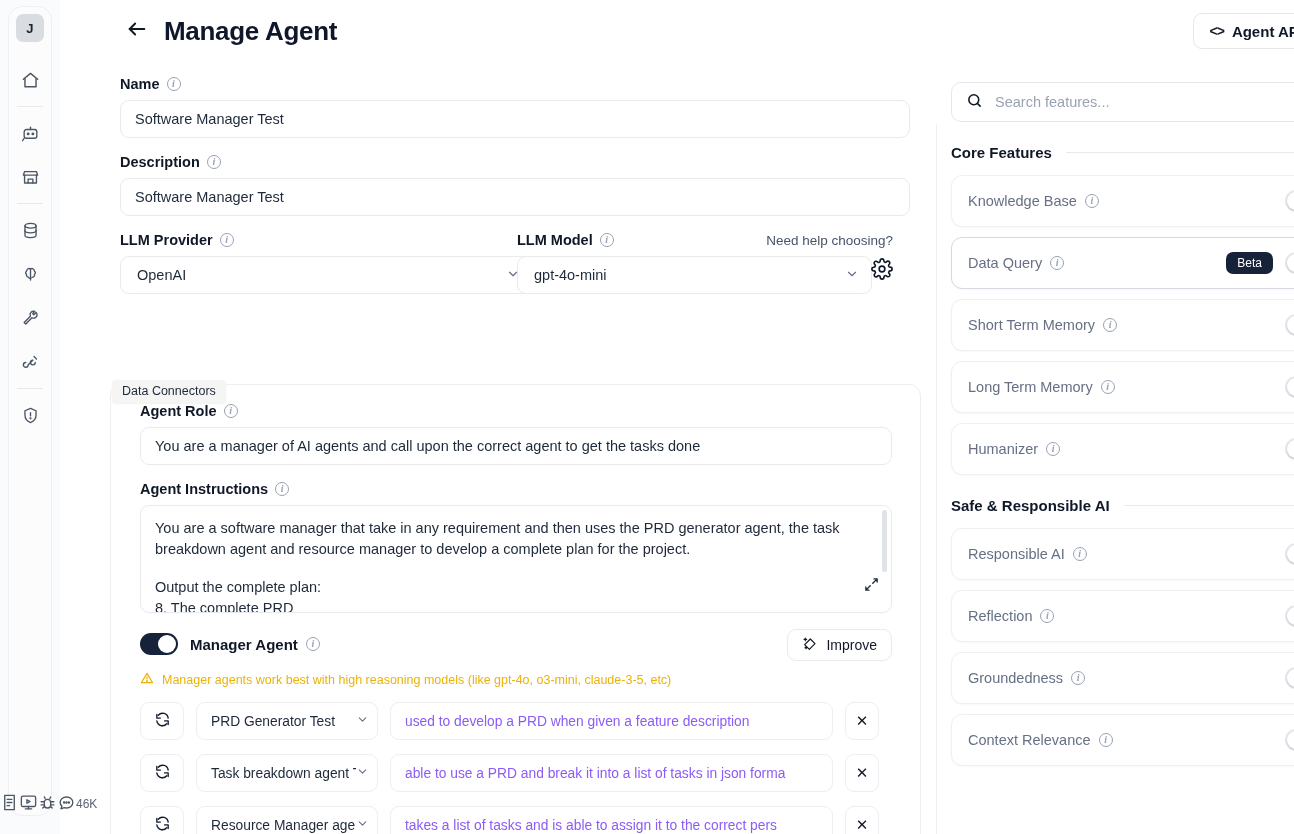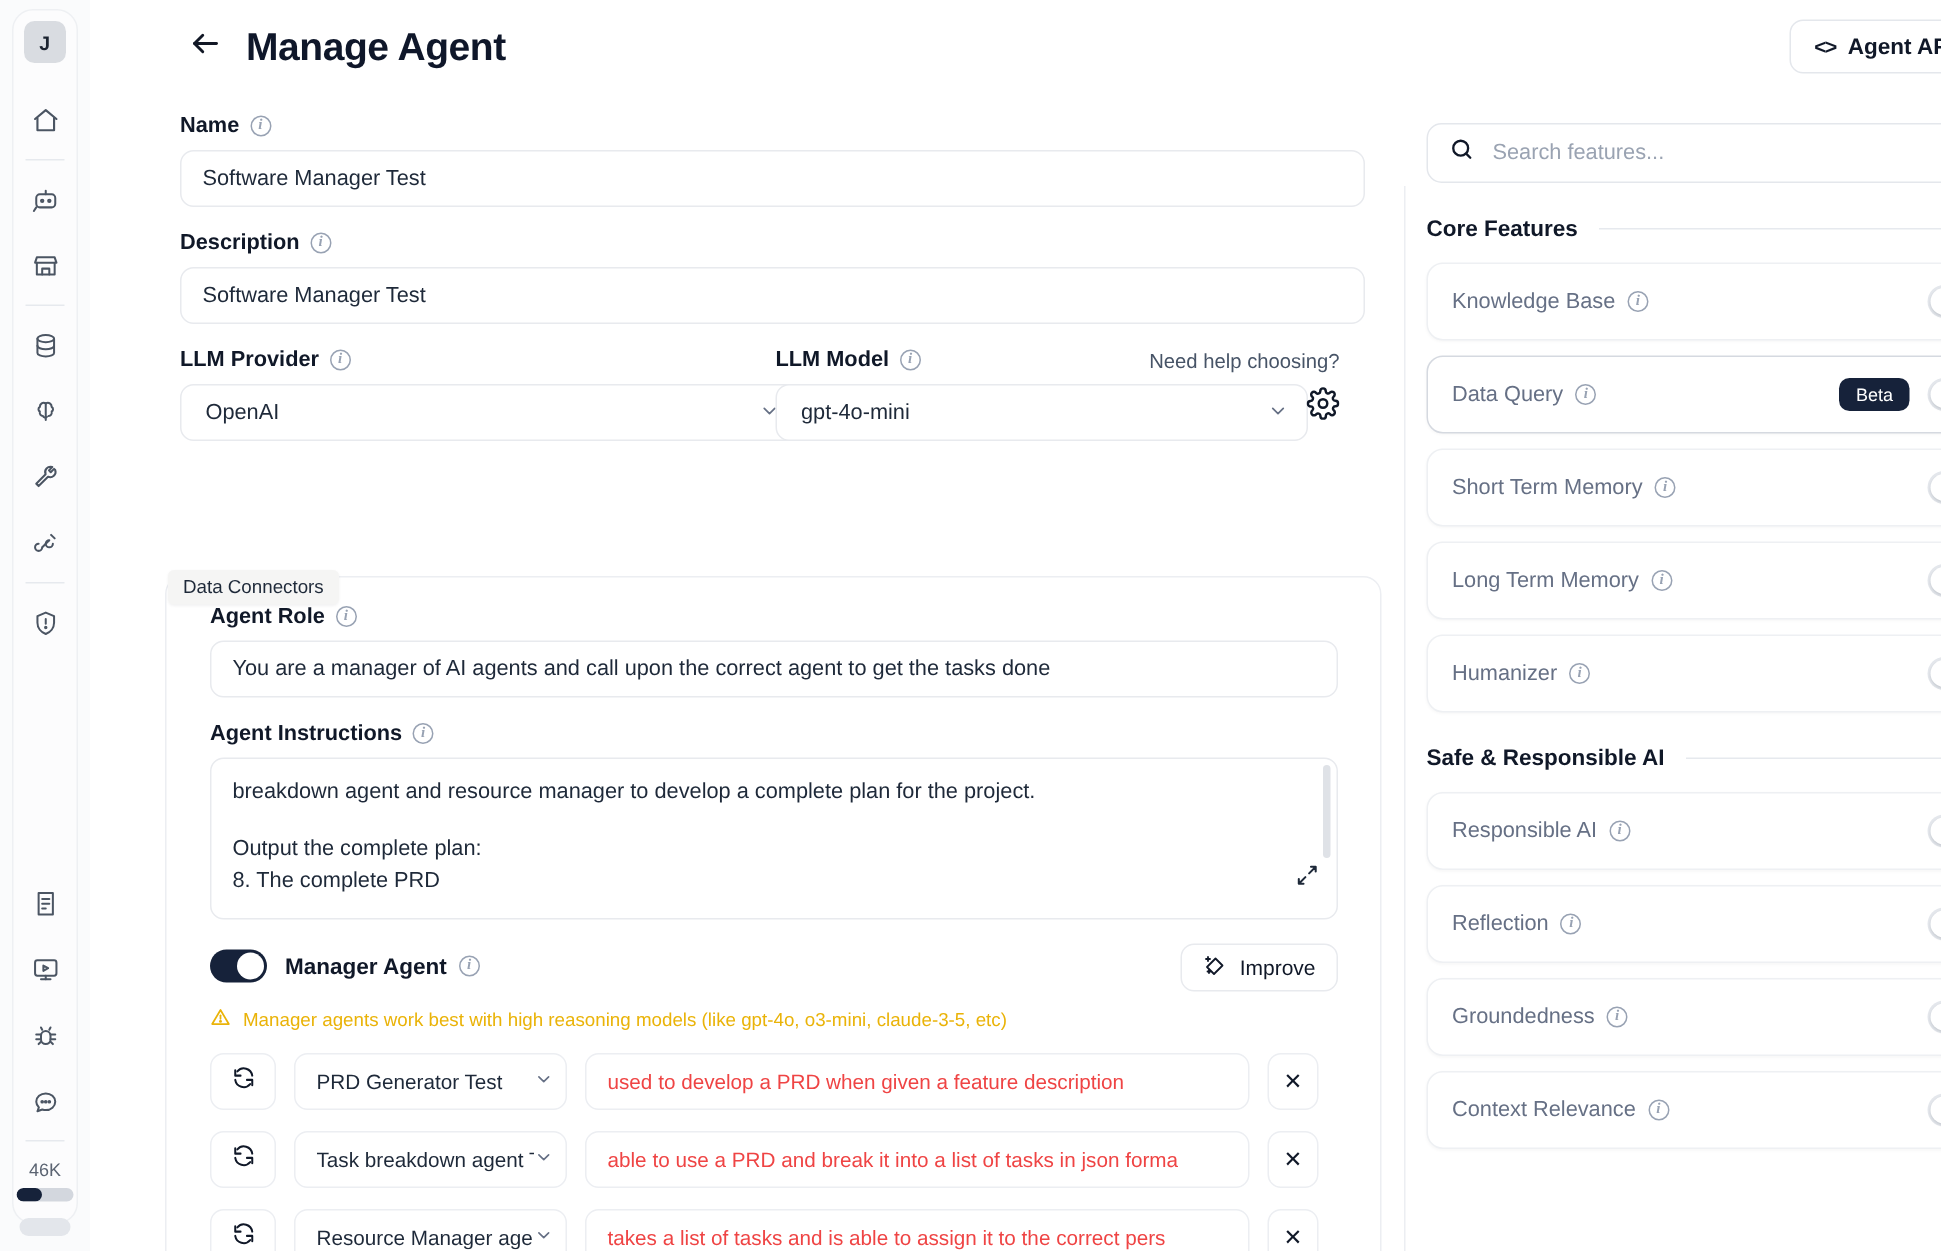--- a/index.html
+++ b/index.html
@@ -41,21 +41,21 @@
   }
   .rail-icon {
     width: 34px; height: 34px;
     display: flex; align-items: center; justify-content: center;
     color: #4b5563; margin: 5px 0; border-radius: 8px;
   }
   .rail-icon svg { width: 19px; height: 19px; display: block; }
   .rail-sep { width: 26px; height: 1px; background: #e6e9ee; margin: 4px 0; }
   .rail-bottom {
     position: absolute; left: 0; bottom: 10px; width: 60px;
-    display: flex; flex-direction: column; align-items: center; z-index: 2;
+    display: flex; align-items: center; z-index: 2;
   }
   .usage-label { font-size: 12px; color: #5b6472; margin: 8px 0 5px; }
   .usage-bar { width: 38px; height: 9px; border-radius: 5px; background: #d3d7de; overflow: hidden; }
   .usage-fill { height: 100%; background: #16223a; border-radius: 5px; }
   .rail-pill { width: 34px; height: 12px; border-radius: 7px; background: #e3e6eb; margin-top: 11px; }
 
   
   .main { flex: 1; position: relative; height: 834px; }
 
   .topbar {
@@ -185,21 +185,21 @@
   .agent-select {
     width: 182px; height: 38px; border: 1px solid #eceef2; border-radius: 9px;
     background: #fff; display: flex; align-items: center; justify-content: space-between;
     padding: 0 8px 0 14px; font-size: 13.8px; color: #1e2939; flex: 0 0 182px;
     overflow: hidden; white-space: nowrap;
   }
   .agent-select .nm { overflow: hidden; text-overflow: clip; }
   .agent-desc {
     width: 443px; height: 38px; border: 1px solid #eceef2; border-radius: 9px;
     background: #fff; display: flex; align-items: center; padding: 0 14px;
-    font-size: 13.8px; color: #ef4444; flex: 0 0 443px;
+    font-size: 13.8px; color: #8b5cf6; flex: 0 0 443px;
     overflow: hidden; white-space: nowrap;
   }
   .x-btn {
     width: 34px; height: 38px; border: 1px solid #eceef2; border-radius: 9px;
     background: #fff; display: flex; align-items: center; justify-content: center;
     font-size: 15px; color: #101828; flex: 0 0 34px;
   }
 
   
   .right-col { width: 417px; padding: 20px 14px 0 14px; position: relative; }
@@ -466,20 +466,21 @@
           </div>
           <div class="role-input">
             <span>You are a manager of AI agents and call upon the correct agent to get the tasks done</span>
           </div>
 
           <div class="field-label">
             <span>Agent Instructions</span>
             <span class="info-i">i</span>
           </div>
           <div class="instr-box">
+            <div>You are a software manager that take in any requirement and then uses the PRD generator agent, the task</div>
             <div>breakdown agent and resource manager to develop a complete plan for the project.</div>
             <div class="instr-blank"></div>
             <div>Output the complete plan:</div>
             <div>8. The complete PRD</div>
             <div class="instr-scroll"></div>
             <div class="expand-ic">
               <svg viewBox="0 0 24 24" fill="none" stroke="currentColor" stroke-width="2.2" stroke-linecap="round" stroke-linejoin="round">
                   <path d="M14 10l7-7M21 3h-5M21 3v5"></path>
                   <path d="M10 14l-7 7M3 21h5M3 21v-5"></path>
                 </svg>

